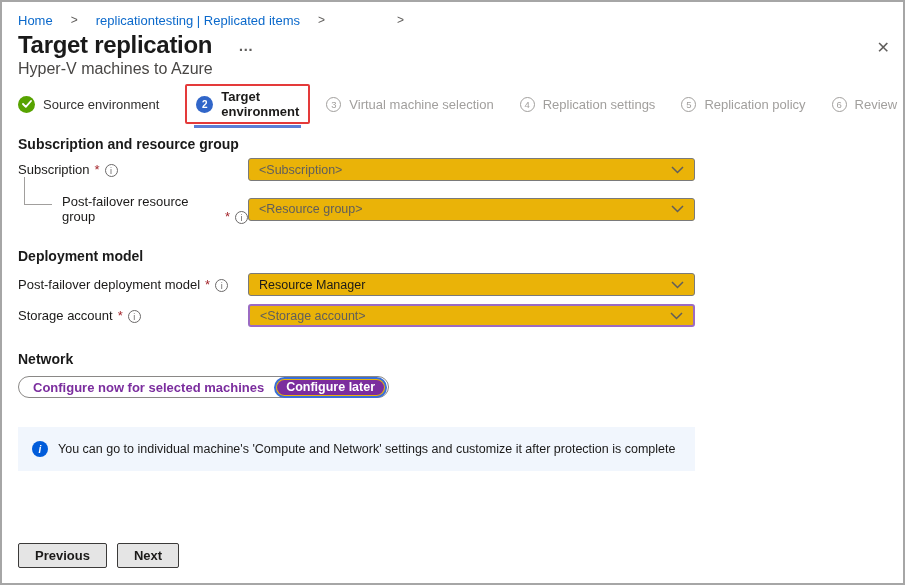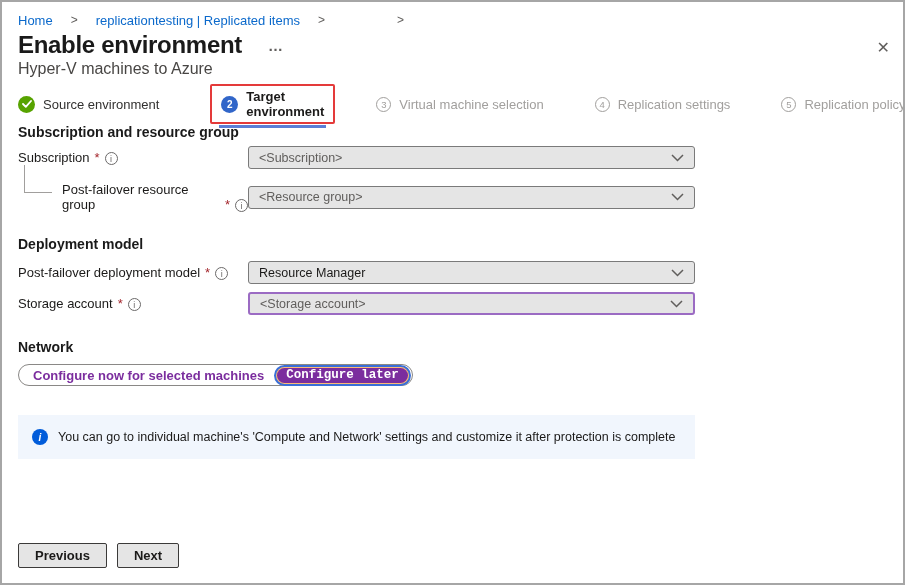--- a/index.html
+++ b/index.html
@@ -17,59 +17,59 @@
   .crumb-blank { min-width:36px; }
 
   
   .title-row { margin-top:4px; display:flex; align-items:center; height:26px; }
   .page-title { font-size:24px; font-weight:700; color:#1a1a1a; letter-spacing:-0.3px; }
   .title-ellipsis { margin-left:26px; color:#605e5c; font-size:15px; font-weight:700; letter-spacing:1px; }
   .close-btn { position:absolute; top:38px; right:13px; color:#605e5c; font-size:16px; cursor:pointer; line-height:16px; }
   .subtitle { margin-top:2px; font-size:16px; color:#484644; height:14px; }
 
   
-  .steps { margin-top:10px; display:flex; align-items:center;gap:25px; }
+  .steps { margin-top:10px; display:flex; align-items:center; }
   .step { display:flex; align-items:center; gap:8px; font-size:13px; margin-right:26px; white-space:nowrap; }
   .step.completed { color:#323130; }
   .step.upcoming { color:#a19f9d; }
   .badge { border-radius:50%; display:flex; align-items:center; justify-content:center; flex:0 0 auto; }
   .badge.completed { width:17px; height:17px; background:#57a300; }
   .badge.completed svg { display:block; }
   .badge.active { width:17px; height:17px; background:#3166c9; color:#fff; font-size:10px; font-weight:700; }
   .badge.upcoming { width:15px; height:15px; border:1px solid #a19f9d; color:#a19f9d; font-size:9.5px; }
   .step-annotated { position:relative; border:2px solid #e43a3a; border-radius:2px; padding:3px 9px; margin-right:16px;
     display:flex; align-items:center; gap:8px; font-size:13px; font-weight:700; color:#1b1a19; }
   .step-underline { position:absolute; left:7px; right:7px; bottom:-6px; height:3px; background:#5b7ed7; }
 
   
   .section-h { font-size:14px; font-weight:700; color:#1a1a1a; height:16px; }
-  .mt-h1 { } .mt-h2 { margin-top:24px; }
+  .mt-h1 { margin-top:12px; } .mt-h2 { margin-top:24px; }
   .field-row { display:flex; align-items:center; margin-top:6px; position:relative; }
   .field-row.r2 { margin-top:13px; } .field-row.r3 { margin-top:9px; } .field-row.r4 { margin-top:8px; }
   .field-label { flex:0 0 230px; display:flex; align-items:flex-end; gap:5px; font-size:13px; color:#1b1a19; }
   .field-label.indented { padding-left:44px; }
   .req { color:#a4262c; font-size:13px; }
   .info-icon { width:13px; height:13px; border:1px solid #6b6969; border-radius:50%; color:#6b6969;
     font-size:9px; display:flex; align-items:center; justify-content:center; cursor:pointer; flex:0 0 auto; }
   .tree-connector { position:absolute; left:6px; top:-17px; width:28px; height:28px;
     border-left:1px solid #a19f9d; border-bottom:1px solid #a19f9d; }
 
-  .dropdown { width:447px; height:23px; border:1px solid #7a7a7a; border-radius:3px; background:#e5e5e5;
+  .dropdown { width:447px; height:23px; border:1px solid #7a7a7a; border-radius:3px; background:#eab308;
     display:flex; align-items:center; justify-content:space-between; padding:0 10px; cursor:pointer; }
   .dd-text { font-size:12.5px; color:#605e5c; }
   .dropdown.has-value .dd-text { color:#1b1a19; }
   .dropdown.purple { border:2px solid #9b6bc3; }
   .chevron svg { display:block; }
 
   
   .toggle { margin-top:9px; display:inline-flex; align-items:center; height:22px;
     border:1px solid #8a8886; border-radius:12px; padding-right:1px; background:#fff; }
   .toggle-opt { font-size:13px; font-weight:700; cursor:pointer; white-space:nowrap; }
   .toggle-opt.unselected { color:#7b2d9e; padding:0 10px 0 14px; }
-  .toggle-selected-ring { border:2px solid #3a6fd8; border-radius:11px; padding:1px; background:#fdba74;font-family:Liberation Mono, monospace; }
+  .toggle-selected-ring { border:2px solid #3a6fd8; border-radius:11px; padding:1px; background:#eab308; }
   .toggle-opt.selected { display:block; background:#7b2d9e; color:#fff; border-radius:9px; padding:0 9px; font-size:12.5px; line-height:15px; }
 
   
   .banner { margin-top:29px; width:677px; height:44px; background:#f1f6fd; display:flex; align-items:center;
     gap:10px; padding:0 14px; }
   .banner-icon { width:16px; height:16px; border-radius:50%; background:#015cda; color:#fff; font-size:10px;
     font-weight:700; font-style:italic; display:flex; align-items:center; justify-content:center; flex:0 0 auto; }
   .banner-text { font-size:12.5px; color:#1b1a19; }
 
   
@@ -88,21 +88,21 @@
       <span class="crumb">Home</span>
       <span class="crumb-sep">&gt;</span>
       <span class="crumb">replicationtesting | Replicated items</span>
       <span class="crumb-sep">&gt;</span>
       <span class="crumb crumb-blank"></span>
       <span class="crumb-sep">&gt;</span>
     </div>
 
     
     <div class="title-row">
-      <span class="page-title">Enable environment</span>
+      <span class="page-title">Target replication</span>
       <span class="title-ellipsis">…</span>
     </div>
     <span class="close-btn">✕</span>
     <div class="subtitle">Hyper-V machines to Azure</div>
 
     
     <div class="steps">
       <div class="step completed">
         <span class="badge completed">
           <svg width="10" height="8" viewBox="0 0 10 8">

